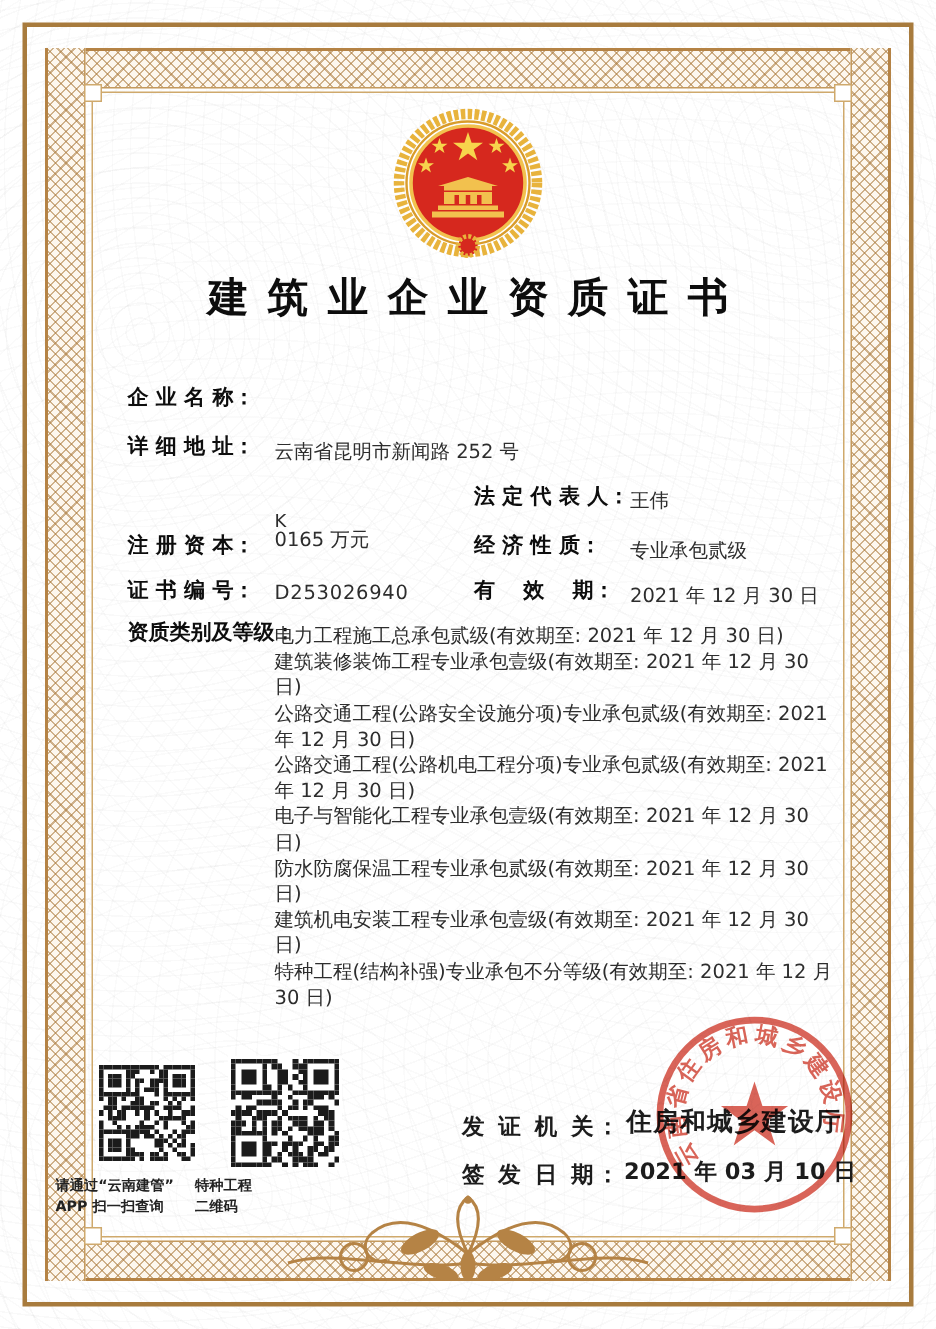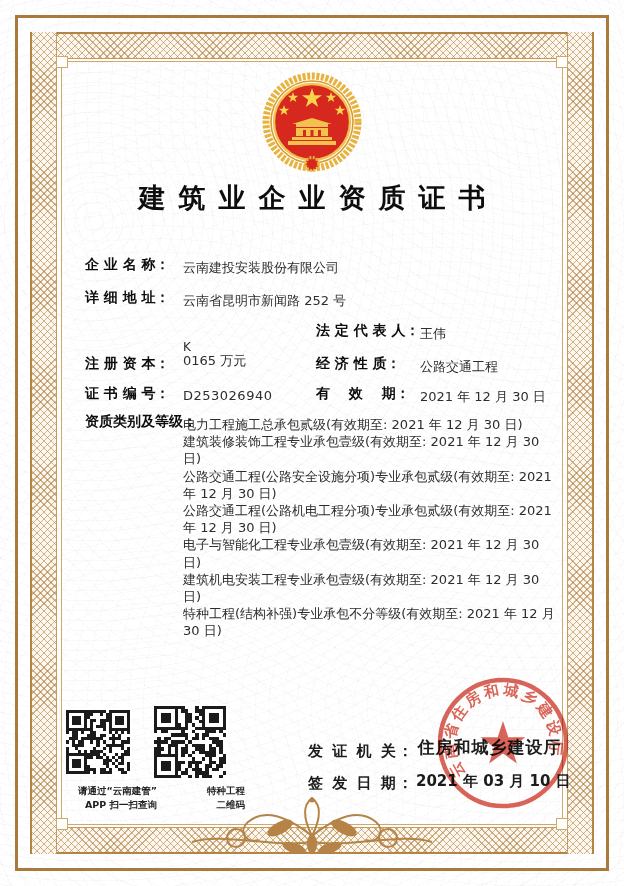--- a/index.html
+++ b/index.html
@@ -36,21 +36,21 @@
   .capwrap{line-height:13px;}
   .capwrap .k{display:block;font-size:12px;}
   .quals{position:absolute;left:183px;top:416px;width:378px;font-size:13px;line-height:17.2px;color:#2d2d2d;z-index:3;}
   .quals div{margin:0;}
 
   .qr{position:absolute;display:grid;grid-template-rows:repeat(21,1fr);grid-template-columns:repeat(21,1fr);
       background:#fff;padding:2px;z-index:3;}
   .qr i{display:block;}
   .qr1{left:64px;top:708px;width:64px;height:64px;}
   .qr2{left:152px;top:704px;width:72px;height:72px;}
-  .qr-cap{position:absolute;text-align:right;font-size:9.5px;font-weight:bold;color:#222;line-height:14px;z-index:3;}
+  .qr-cap{position:absolute;text-align:left;font-size:9.5px;font-weight:bold;color:#222;line-height:14px;z-index:3;}
   .cap1{left:37px;top:784px;width:120px;}
   .cap2{left:130px;top:784px;width:115px;}
 
   .issuer-lbl{position:absolute;left:308px;font-size:15px;font-weight:bold;letter-spacing:2px;z-index:3;}
   .issuer-l1{position:absolute;left:430px;top:704px;width:120px;text-align:center;font-size:15px;font-weight:bold;z-index:3;}
   .issuer-l2{position:absolute;left:402px;top:736px;width:175px;text-align:center;font-size:17px;font-weight:bold;letter-spacing:1px;z-index:3;}
   .issue-date{position:absolute;left:416px;top:772px;font-size:15px;font-weight:bold;z-index:3;}
   .seal{position:absolute;left:432px;top:672px;z-index:4;mix-blend-mode:multiply;opacity:.92;}
 </style>
 </head>
@@ -110,48 +110,48 @@
         <rect x="47" y="58" width="3" height="6" fill="#d6281e"></rect>
         <rect x="54.5" y="58" width="3" height="6" fill="#d6281e"></rect>
         <rect x="62" y="58" width="3" height="6" fill="#d6281e"></rect>
       </g>
     </g>
   </svg>
 
   <div class="title">建筑业企业资质证书</div>
 
   <div class="lbl" style="left:85px;top:256px">企 业 名 称：</div>
-  <div class="val" style="left:183px;top:259px">云南建投安装股份有限公司</div>
 
   <div class="lbl" style="left:85px;top:289px">详 细 地 址：</div>
   <div class="val" style="left:183px;top:292px">云南省昆明市新闻路 252 号</div>
 
   <div class="lbl" style="left:316px;top:322px">法 定 代 表 人：</div>
   <div class="val" style="left:420px;top:325px">王伟</div>
 
   <div class="lbl" style="left:85px;top:355px">注 册 资 本：</div>
   <div class="val capwrap" style="left:183px;top:341px">
     <span class="k">K</span>
     <span>0165 万元</span>
   </div>
   <div class="lbl" style="left:316px;top:355px">经 济 性 质：</div>
-  <div class="val" style="left:420px;top:358px">公路交通工程</div>
+  <div class="val" style="left:420px;top:358px">专业承包贰级</div>
 
   <div class="lbl" style="left:85px;top:385px">证 书 编 号：</div>
   <div class="val code" style="left:183px;top:388px">D253026940</div>
   <div class="lbl" style="left:316px;top:385px">有　 效　 期：</div>
   <div class="val" style="left:420px;top:388px">2021 年 12 月 30 日</div>
 
   <div class="lbl" style="left:85px;top:413px">资质类别及等级：</div>
   <div class="quals">
     <div>电力工程施工总承包贰级(有效期至: 2021 年 12 月 30 日)</div>
     <div>建筑装修装饰工程专业承包壹级(有效期至: 2021 年 12 月 30 日)</div>
     <div>公路交通工程(公路安全设施分项)专业承包贰级(有效期至: 2021 年 12 月 30 日)</div>
     <div>公路交通工程(公路机电工程分项)专业承包贰级(有效期至: 2021 年 12 月 30 日)</div>
     <div>电子与智能化工程专业承包壹级(有效期至: 2021 年 12 月 30 日)</div>
+    <div>防水防腐保温工程专业承包贰级(有效期至: 2021 年 12 月 30 日)</div>
     <div>建筑机电安装工程专业承包壹级(有效期至: 2021 年 12 月 30 日)</div>
     <div>特种工程(结构补强)专业承包不分等级(有效期至: 2021 年 12 月 30 日)</div>
   </div>
 
   <div class="qr qr1">
       <i style="grid-row:1;grid-column:1;background:#1b1b1b"></i>
       <i style="grid-row:1;grid-column:2;background:#1b1b1b"></i>
       <i style="grid-row:1;grid-column:3;background:#1b1b1b"></i>
       <i style="grid-row:1;grid-column:4;background:#1b1b1b"></i>
       <i style="grid-row:1;grid-column:5;background:#1b1b1b"></i>

